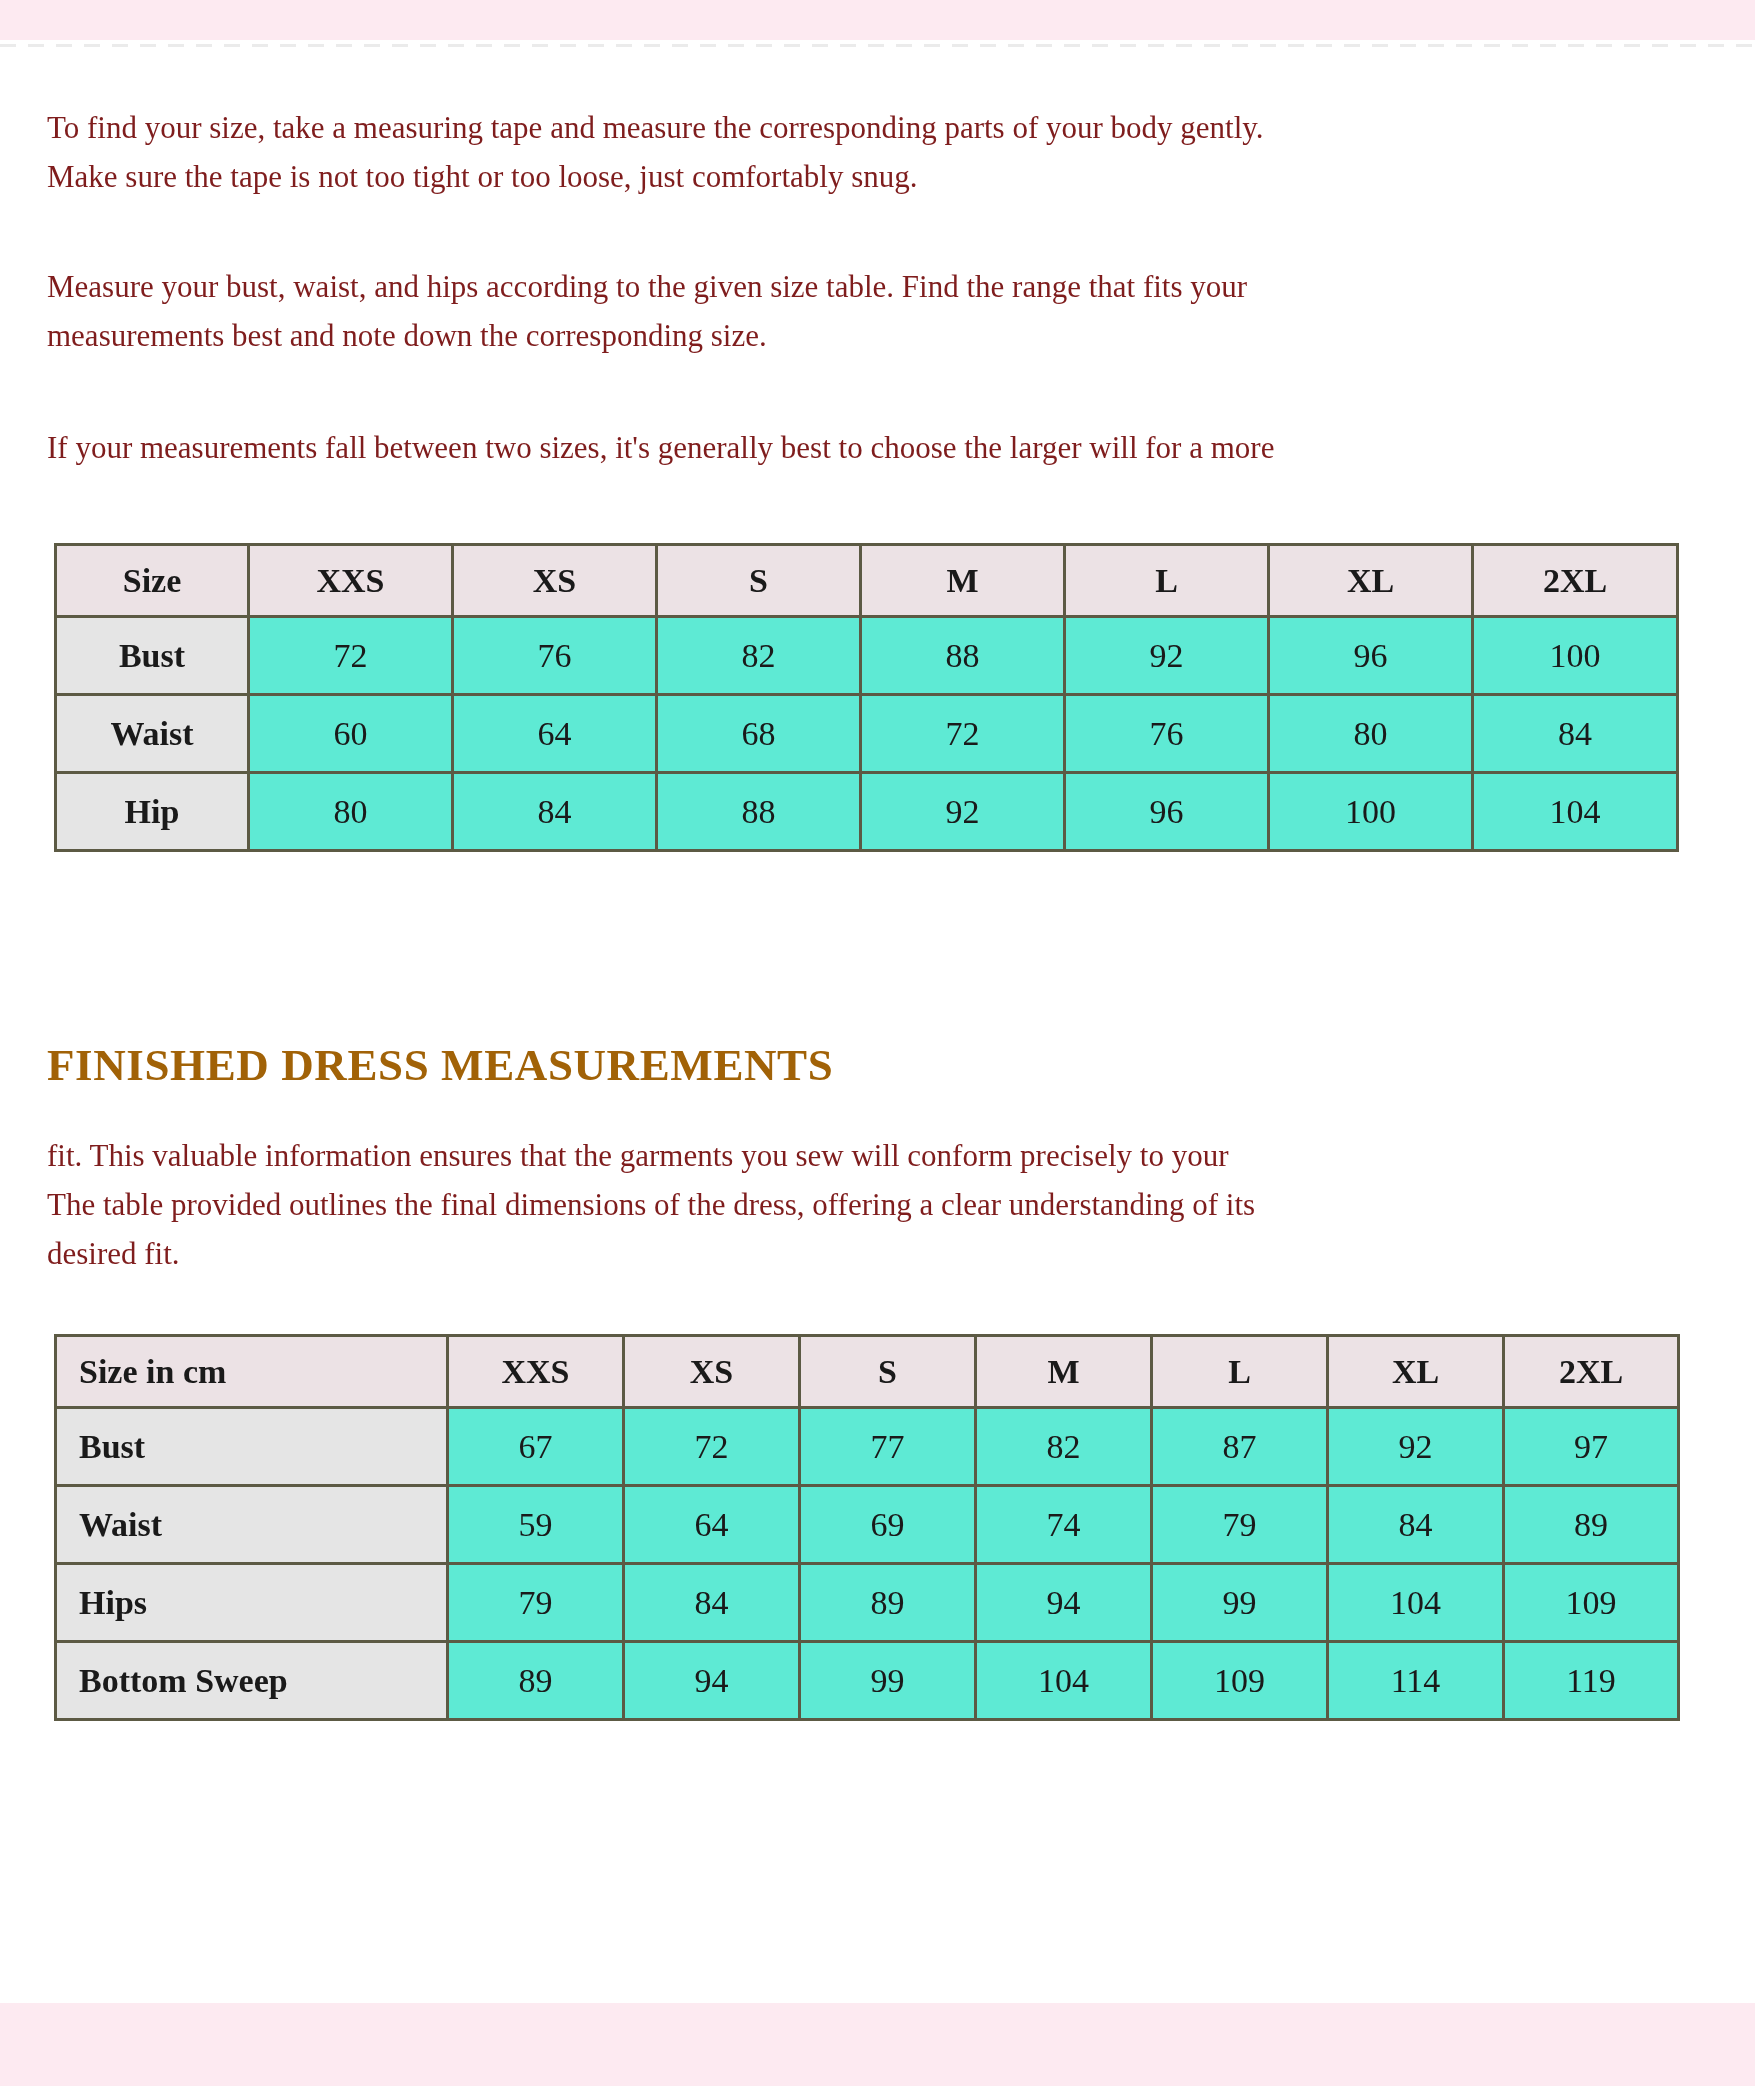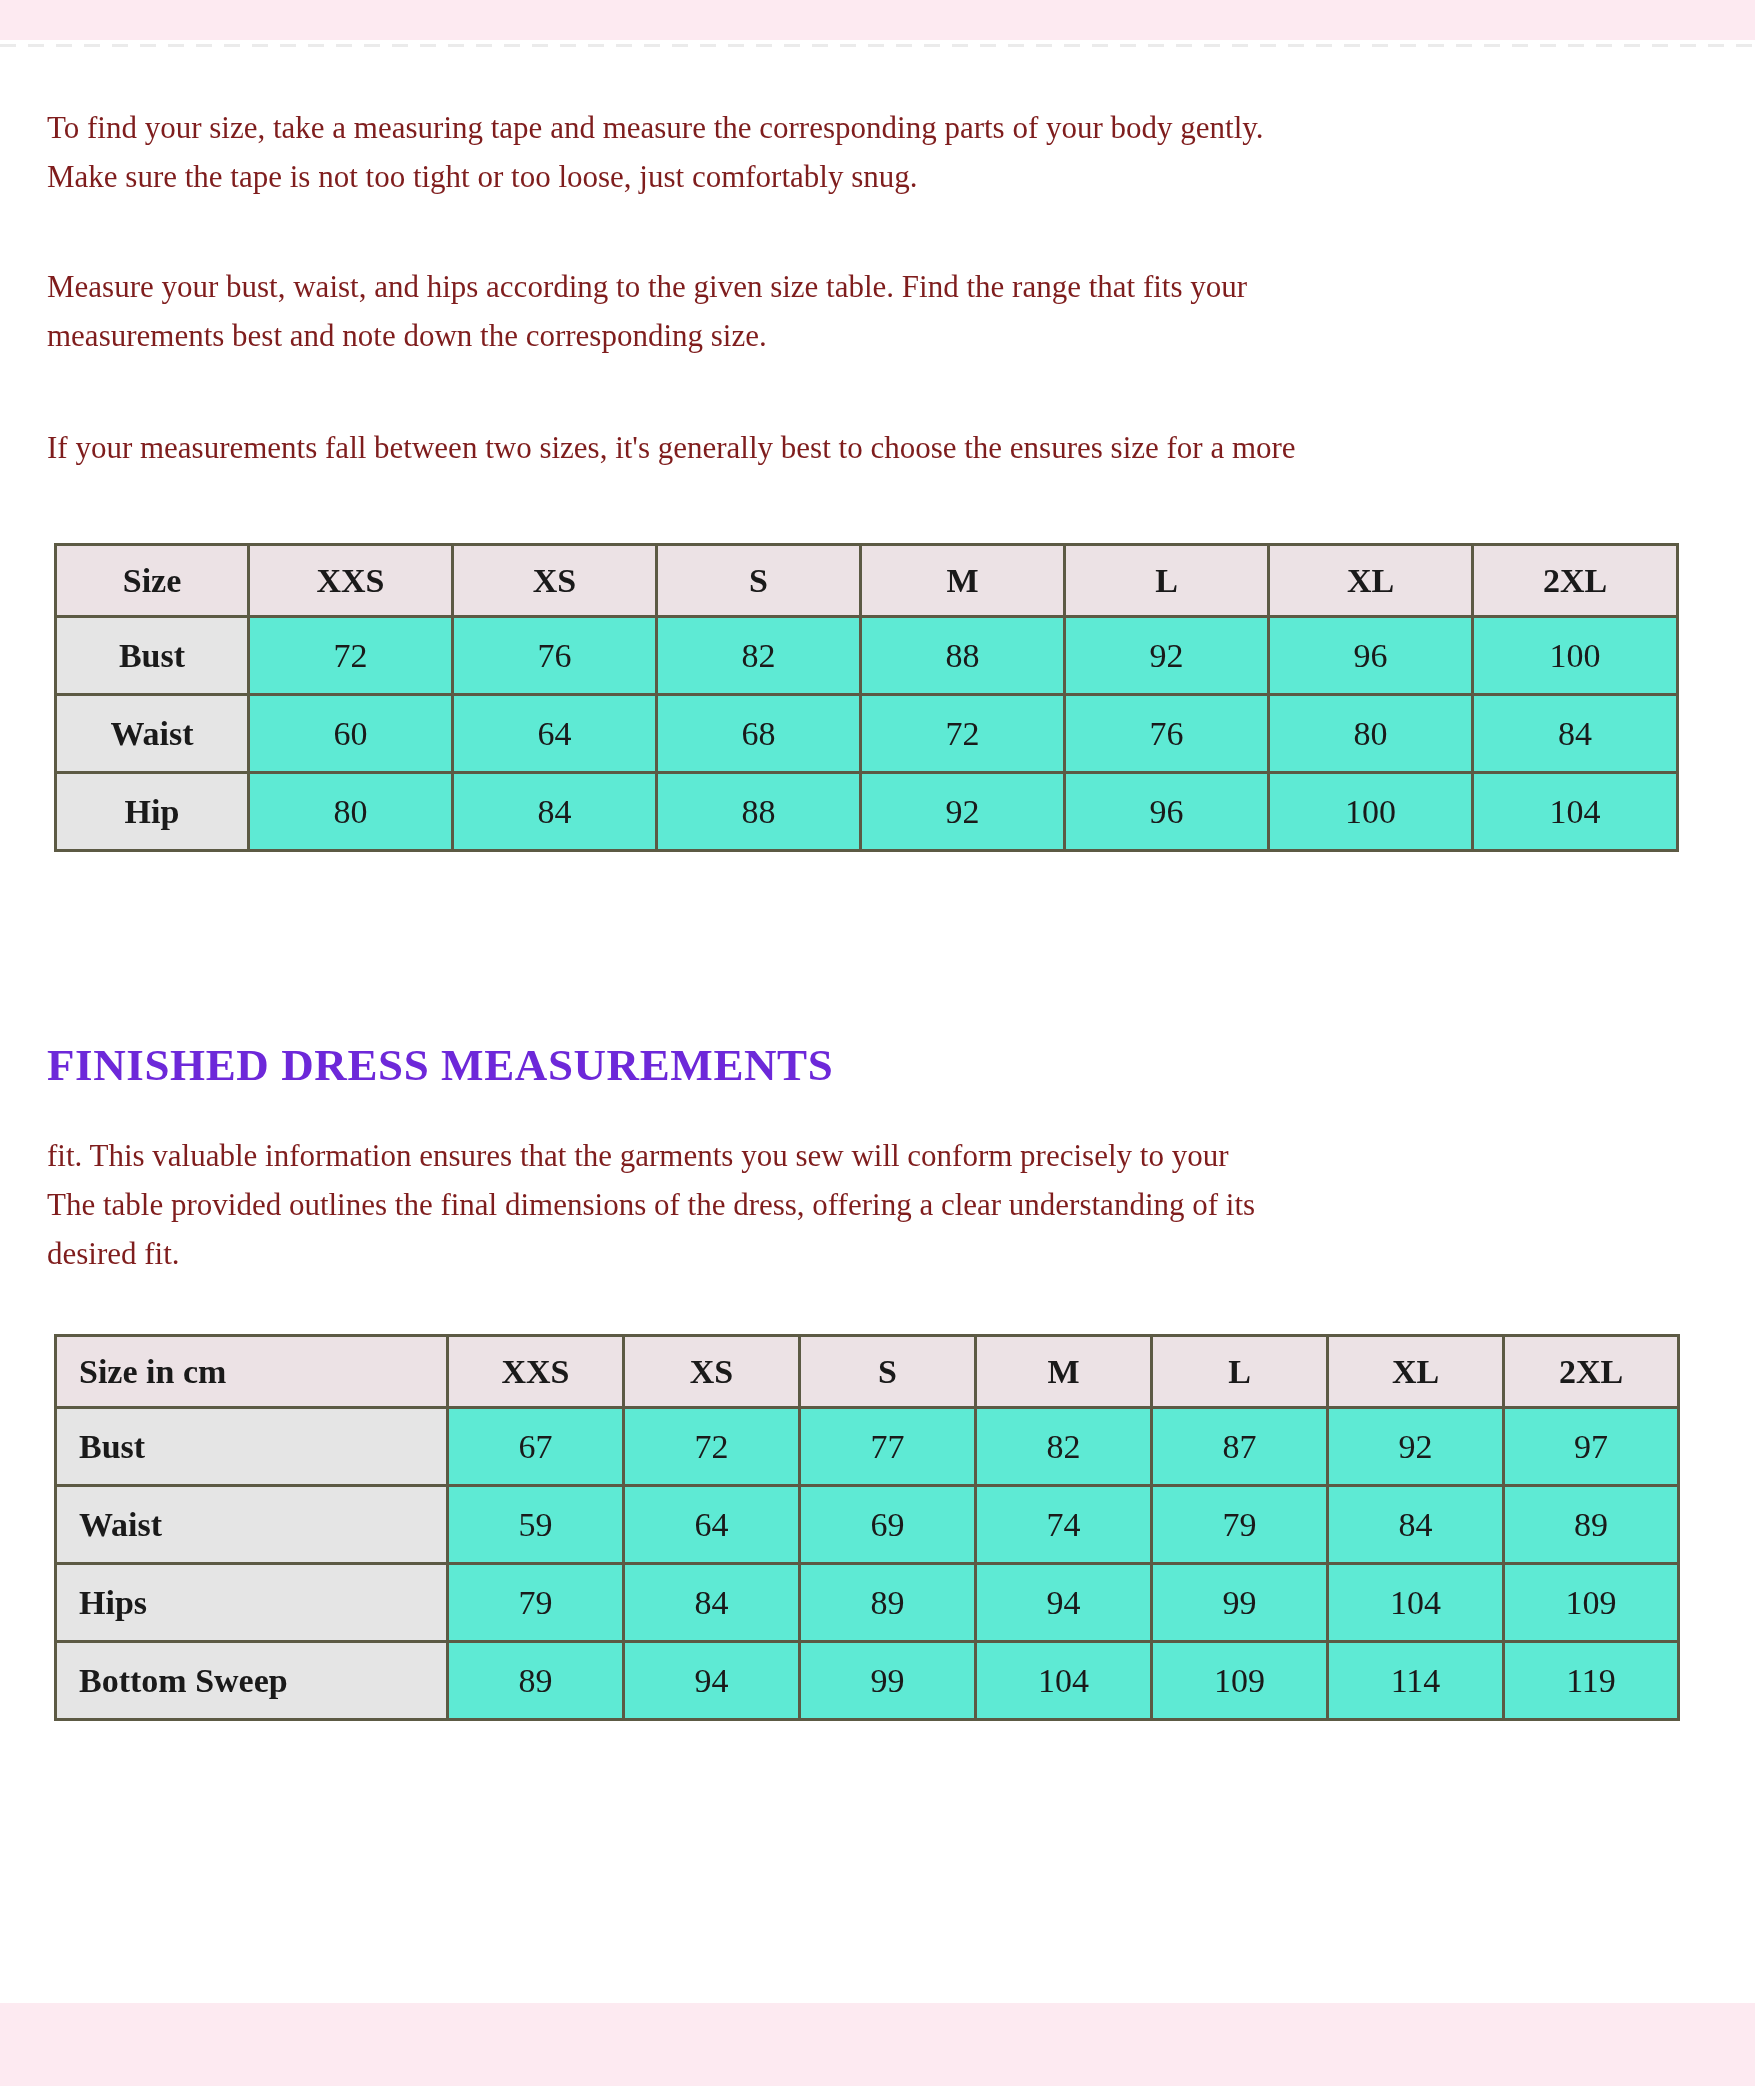--- a/index.html
+++ b/index.html
@@ -26,21 +26,21 @@
   }
   .para .line { display: block; }
   #para-1 { top: 72px; }
   #para-2 { top: 231px; }
   #para-3 { top: 392px; }
   #para-4 { top: 1100px; }
 
   .section-heading {
     position: absolute; left: 47px; top: 1002px; width: 1640px;
     font-size: 45px; font-weight: bold; letter-spacing: 0.6px;
-    color: #6d28d9;
+    color: #a16207;
   }
 
   table.size-table {
     position: absolute; left: 54px;
     border-collapse: collapse;
     table-layout: fixed;
     border: 3.7px solid #5c5a44;
   }
   #body-size-table { top: 543px; width: 1624px; }
   #finished-table  { top: 1334px; width: 1624px; }
@@ -77,21 +77,21 @@
     <span class="line">To find your size, take a measuring tape and measure the corresponding parts of your body gently.</span>
     <span class="line">Make sure the tape is not too tight or too loose, just comfortably snug.</span>
   </p>
 
   <p class="para" id="para-2">
     <span class="line">Measure your bust, waist, and hips according to the given size table. Find the range that fits your</span>
     <span class="line">measurements best and note down the corresponding size.</span>
   </p>
 
   <p class="para" id="para-3">
-    <span class="line">If your measurements fall between two sizes, it's generally best to choose the ensures size for a more</span>
+    <span class="line">If your measurements fall between two sizes, it's generally best to choose the larger will for a more</span>
   </p>
 
   <table class="size-table" id="body-size-table">
     <colgroup>
       <col style="width:193px">
       <col style="width:204px">
         <col style="width:204px">
         <col style="width:204px">
         <col style="width:204px">
       <col style="width:204px">

